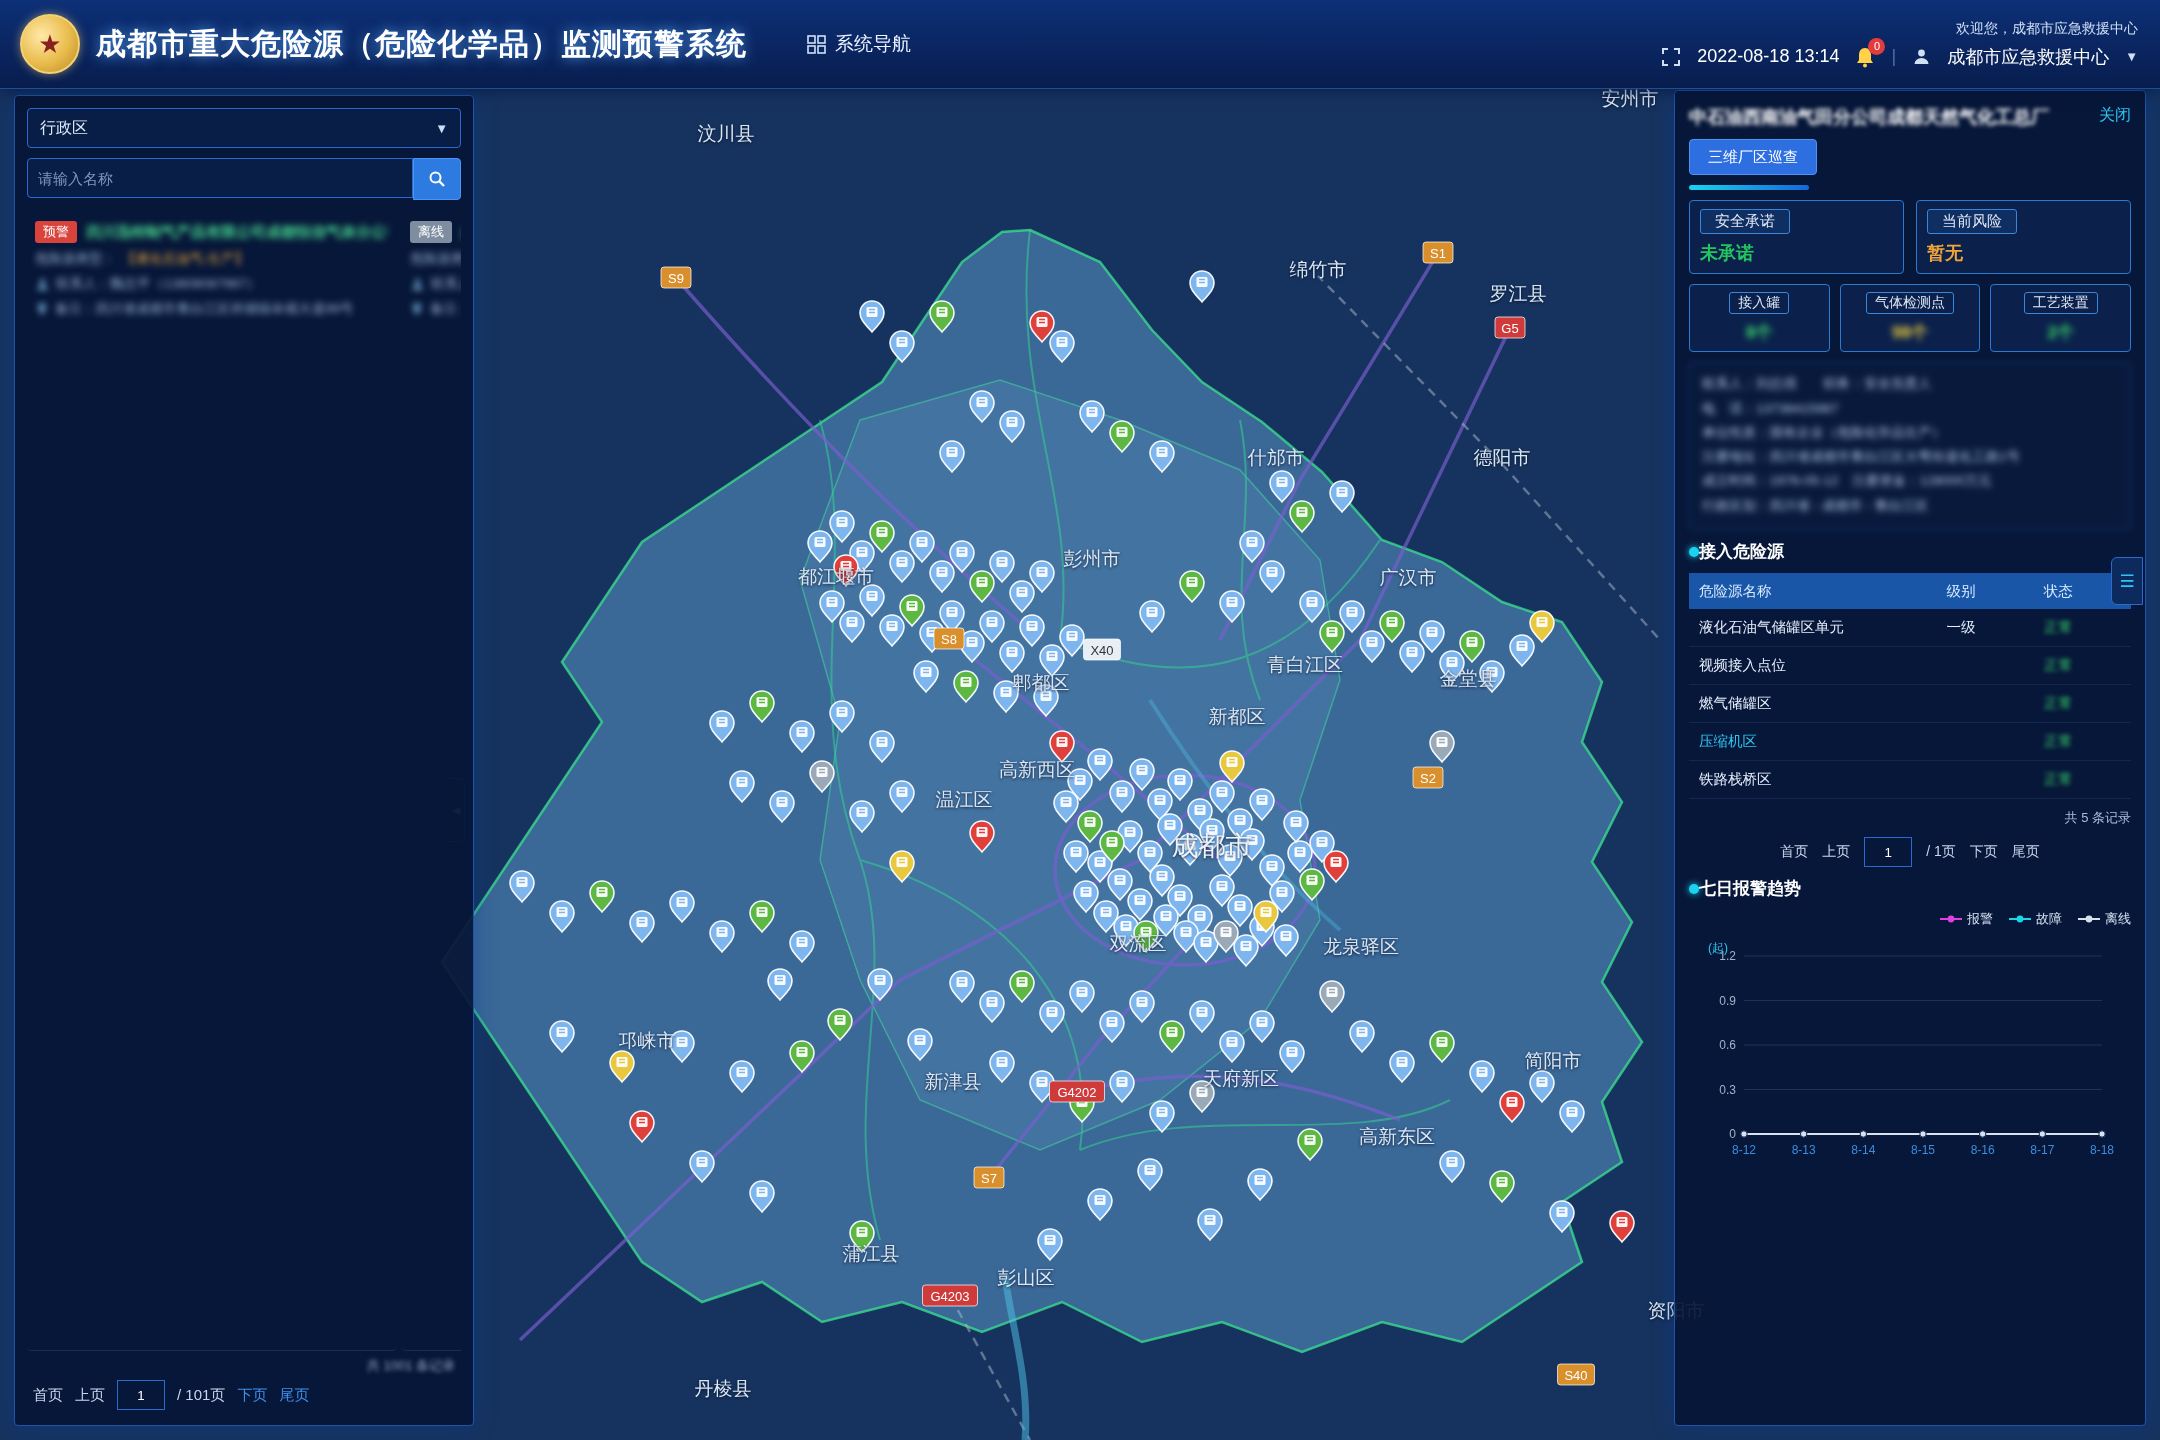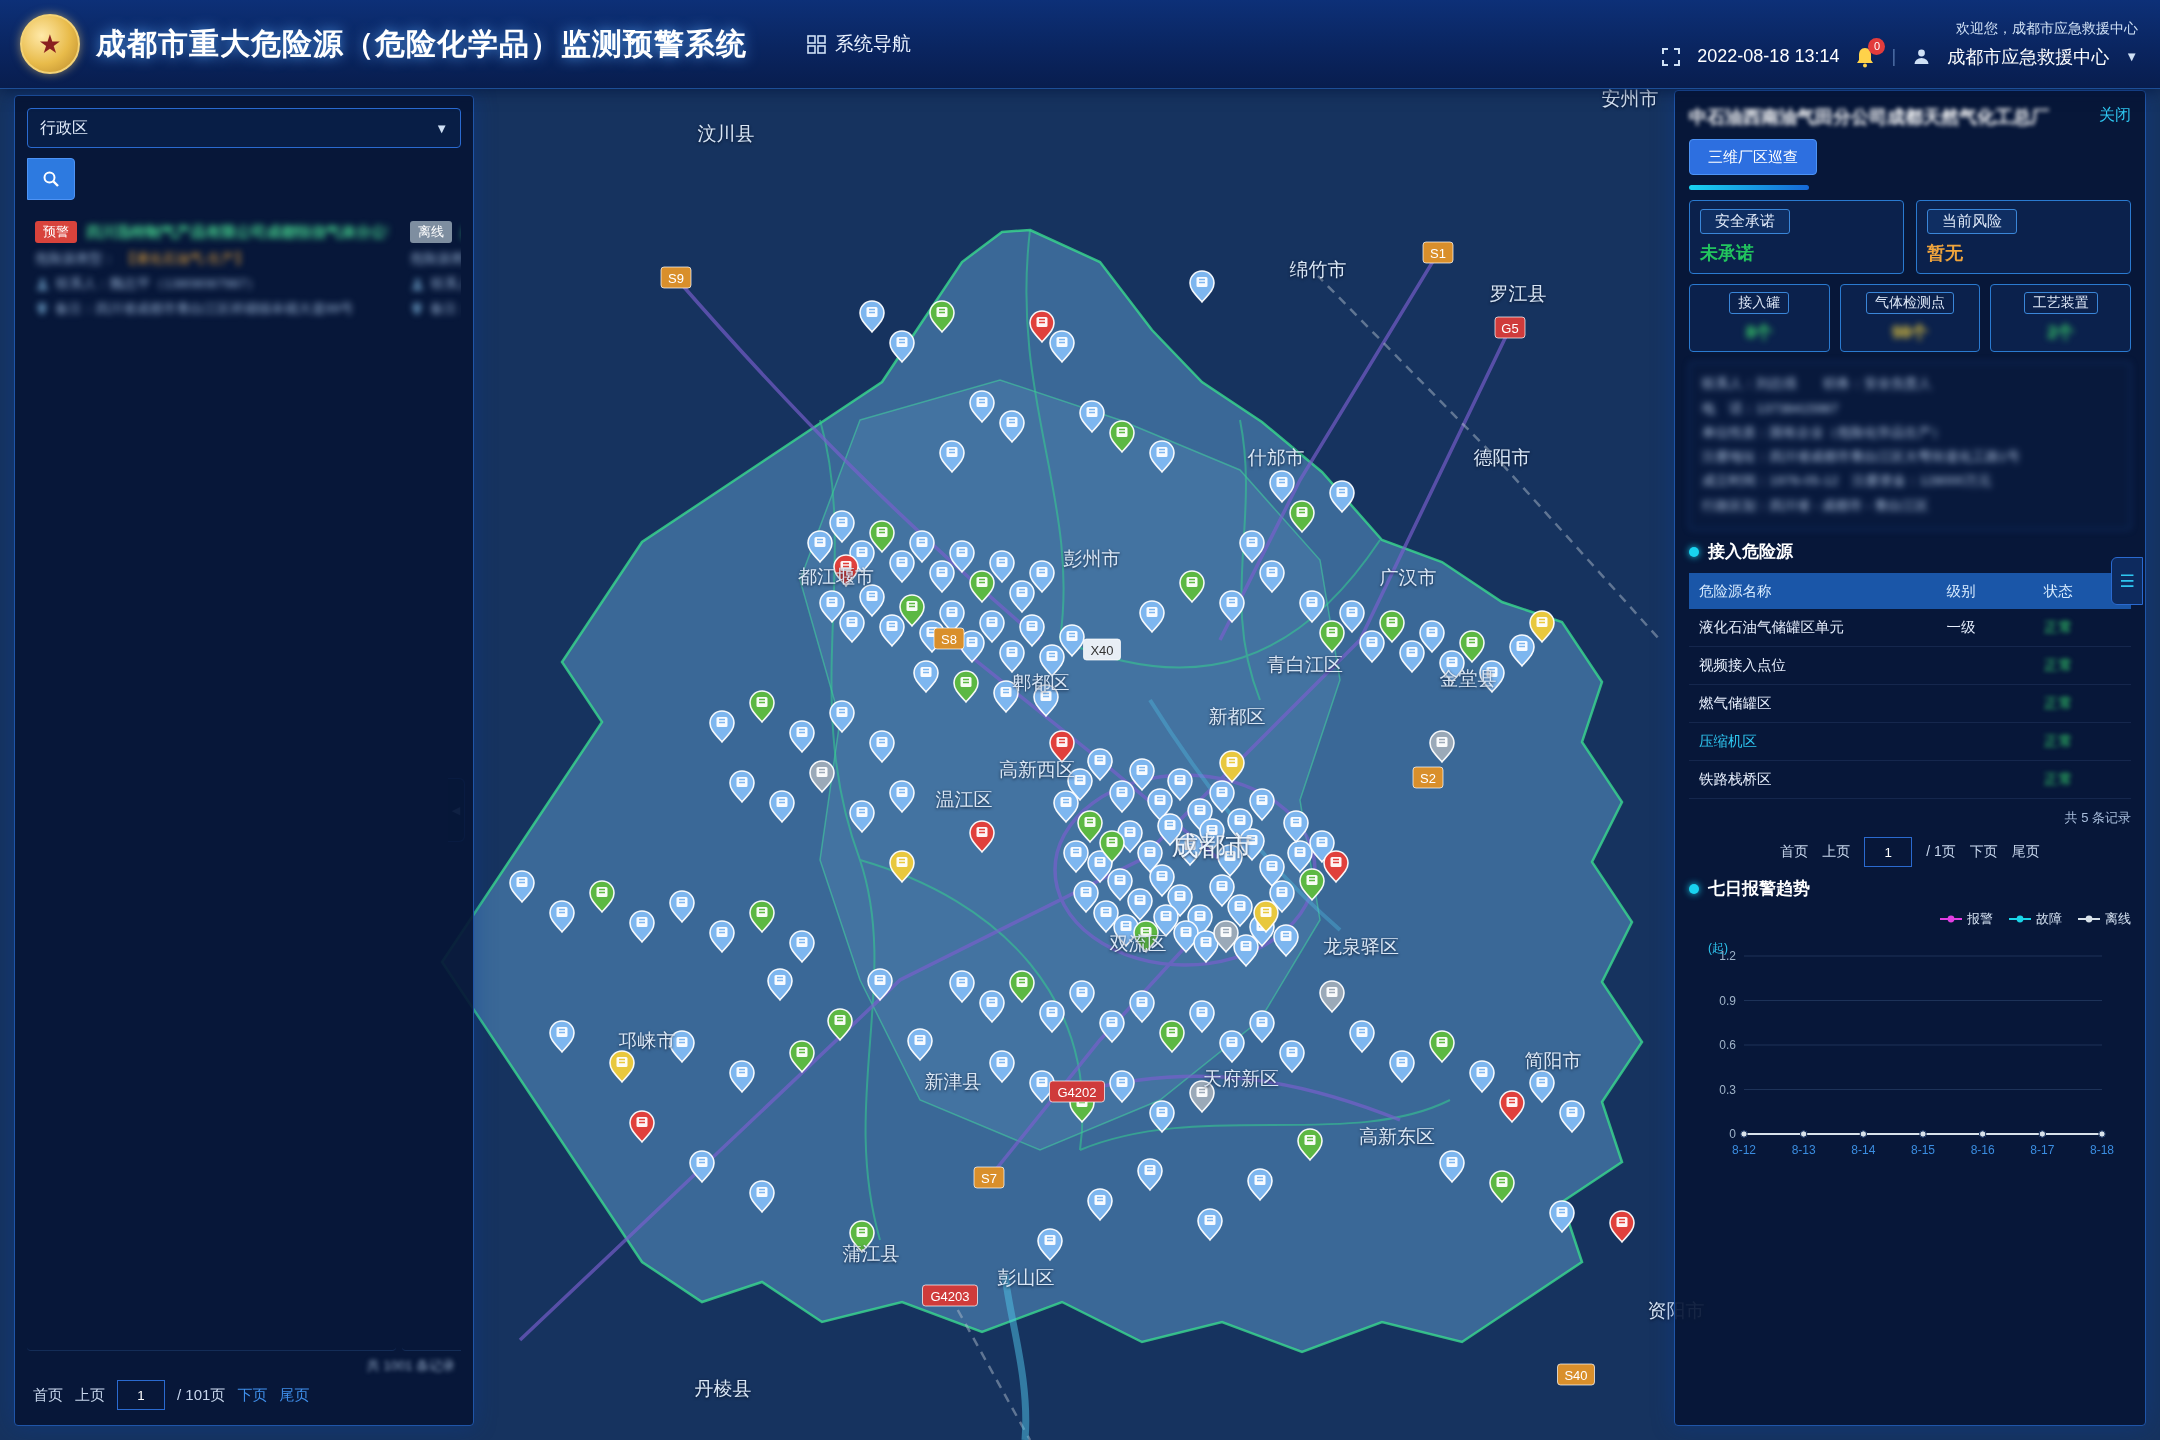--- a/index.html
+++ b/index.html
@@ -99,21 +99,21 @@
   .dp-mini-label{font-size:14px;color:#dfe9f8;border:1px solid #3a86d8;border-radius:3px;padding:1px 8px;
     display:inline-block;margin-bottom:7px;}
   .dp-mini-value{font-size:17px;font-weight:bold;}
   .v-green{color:#3ee06a;} .v-yel{color:#f0cf3c;}
   .dp-tabs{display:flex;gap:8px;}
   .dp-tab{flex:1;height:36px;border:1px solid #2a6ad0;border-radius:4px;color:#cfe0f5;font-size:15px;
     display:flex;align-items:center;justify-content:center;background:rgba(12,36,82,.5);cursor:pointer;}
   .dp-tab.active{background:#2d6fe0;color:#fff;border-color:#5a9cf5;}
   .dp-info{background:rgba(10,28,64,.55);border:1px solid rgba(42,106,208,.4);border-radius:4px;
     padding:9px 12px;font-size:13.5px;color:#b9cde8;line-height:1.8;min-height:148px;}
-  .dp-section{display:flex;align-items:center;gap:9px;color:#fff;font-size:17px;font-weight:bold;}
+  .dp-section{display:flex;align-items:center;gap:0;color:#fff;font-size:17px;font-weight:bold;}
   .dot{width:10px;height:10px;border-radius:50%;background:#19d3f0;box-shadow:0 0 7px #19d3f0;flex:none;}
   table.hz{width:100%;border-collapse:collapse;font-size:14.5px;}
   .hz th{background:#1a56a8;color:#d8ecff;font-weight:normal;height:36px;text-align:left;padding:0 10px;}
   .hz td{height:37px;padding:0 10px;color:#e6eefc;border-bottom:1px solid rgba(120,160,220,.12);}
   .hz td.link{color:#2ec6f0;}
   .hz .st{color:#35d06a;}
   .dp-total{text-align:right;color:#a8bddb;font-size:13px;}
   .dp-pager{display:flex;justify-content:center;gap:14px;color:#c7d6ec;font-size:14px;align-items:center;}
   .trend-legend{display:flex;justify-content:flex-end;gap:16px;font-size:13px;color:#d5e2f2;align-items:center;}
   .tl-item{display:flex;align-items:center;gap:5px;}
@@ -1187,20 +1187,21 @@
     </div>
   </div>
 </header>
 
 <aside id="sidebar" class="panel">
   <div class="select-box">
     <span>行政区</span>
     <span class="caret">▼</span>
   </div>
   <div class="search-row">
+    <input class="search-input" placeholder="请输入名称" style="">
     <div class="search-btn">
       <svg width="18" height="18" viewBox="0 0 18 18">
         <circle cx="7.5" cy="7.5" r="5" fill="none" stroke="#fff" stroke-width="2"></circle>
         <line x1="11.5" y1="11.5" x2="16" y2="16" stroke="#fff" stroke-width="2.4"></line>
       </svg>
     </div>
   </div>
   <div id="company-list">
       <div class="company">
         <div class="c-head">

